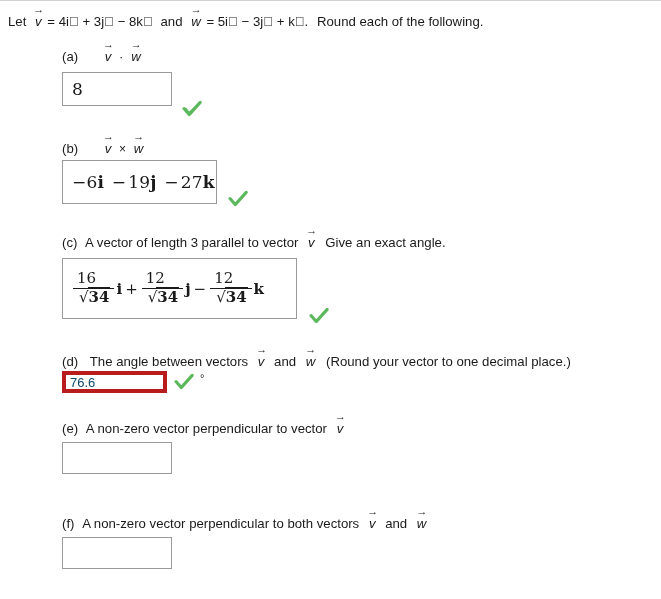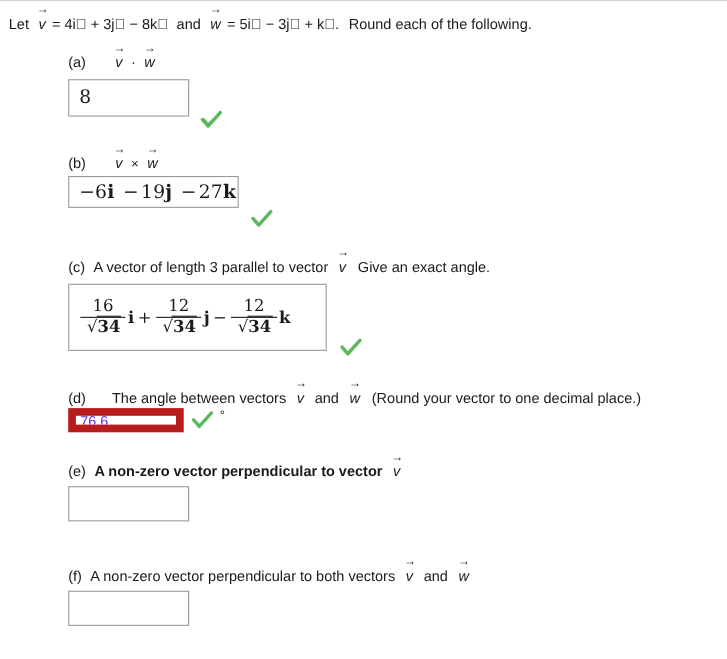--- a/index.html
+++ b/index.html
@@ -69,41 +69,40 @@
     align-items: center;
   }
   .ansbox .inner {
     padding-left: 9px;
     white-space: nowrap;
   }
 
   input.txt {
     position: absolute;
     box-sizing: border-box;
-    border: 7px solid #b91c1c;
+    border: 4px solid #b91c1c;
     background: #ffffff;
     font-family: "Liberation Sans", sans-serif;
     font-size: 13px;
-    color: #6d28d9;
+    color: #0c4a6e;
     padding: 2px 4px;
     outline: none;
   }
 
   
   .check {
     position: absolute;
     width: 20px;
     height: 18px;
   }
 
   
   .frac {
     display: inline-block;
     vertical-align: middle;
-    text-align: center;
     line-height: 1.05;
     margin: 0 1px;
   }
   .frac .num {
     display: block;
     font-size: 15px;
     padding: 0 4px 1px 4px;
   }
   .frac .den {
     display: block;
@@ -169,21 +168,21 @@
   </svg>
 </div>
 
 <div class="prompt" style="left:62px; top:140px;">
   <span>(b)</span>
   <span class="vec" style="margin-left:22px;"><span class="arw">→</span><span>v</span></span>
   <span style="margin-left:3px; font-size:12px;">×</span>
   <span class="vec wide" style="margin-left:3px;"><span class="arw">→</span><span>w</span></span>
 </div>
 
-<div class="ansbox" style="left:62px; top:159px; width:155px; height:29px;">
+<div class="ansbox" style="left:62px; top:159px; width:155px; height:44px;">
   <span class="inner mj" style="font-size:17px; letter-spacing:0.2px;">
     <span>−</span><span>6</span><span class="bf" style="font-weight:bold;">i</span>
     <span style="padding:0 2px;">−</span><span>19</span><span class="bf" style="font-weight:bold;">j</span>
     <span style="padding:0 2px;">−</span><span>27</span><span class="bf" style="font-weight:bold;">k</span>
   </span>
 </div>
 
 <div class="check" style="left:228px; top:189px;">
   <svg viewBox="0 0 20 18" width="20" height="18" aria-hidden="true">
     <path d="M2.0 8.6 L7.2 14.6 L18.2 2.4" stroke="#5cb85c" stroke-width="3.1" fill="none" stroke-linecap="round" stroke-linejoin="round"></path>
@@ -220,40 +219,40 @@
 </div>
 
 <div class="check" style="left:309px; top:306px;">
   <svg viewBox="0 0 20 18" width="20" height="18" aria-hidden="true">
     <path d="M2.0 8.6 L7.2 14.6 L18.2 2.4" stroke="#5cb85c" stroke-width="3.1" fill="none" stroke-linecap="round" stroke-linejoin="round"></path>
   </svg>
 </div>
 
 <div class="prompt" style="left:62px; top:353px;">
   <span>(d)</span>
-  <span style="margin-left:20px;">The angle between vectors</span>
+  <span style="margin-left:8px;">The angle between vectors</span>
   <span class="vec" style="margin-left:5px;"><span class="arw">→</span><span>v</span></span>
   <span style="margin-left:5px;">and</span>
   <span class="vec wide" style="margin-left:5px;"><span class="arw">→</span><span>w</span></span>
   <span style="margin-left:6px;">(Round your vector to one decimal place.)</span>
 </div>
 
 <input class="txt" type="text" style="left: 62px; top: 370px; width: 105px; height: 22px;" value="76.6">
 
 <div class="check" style="left:174px; top:372px;">
   <svg viewBox="0 0 20 18" width="20" height="18" aria-hidden="true">
     <path d="M2.0 8.6 L7.2 14.6 L18.2 2.4" stroke="#5cb85c" stroke-width="3.1" fill="none" stroke-linecap="round" stroke-linejoin="round"></path>
   </svg>
 </div>
 
 <span class="deg" style="left:200px; top:371px;">°</span>
 
 <div class="prompt" style="left:62px; top:420px;">
   <span>(e)</span>
-  <span style="margin-left:4px;font-weight:bold;">A non-zero vector perpendicular to vector</span>
+  <span style="margin-left:4px;">A non-zero vector perpendicular to vector</span>
   <span class="vec" style="margin-left:5px;"><span class="arw">→</span><span>v</span></span>
 </div>
 
 <div class="ansbox" style="left:62px; top:441px; width:110px; height:32px;">
   <span class="inner mj" style="font-size:17px;"></span>
 </div>
 
 <div class="prompt" style="left:62px; top:515px;">
   <span>(f)</span>
   <span style="margin-left:4px;">A non-zero vector perpendicular to both vectors</span>

